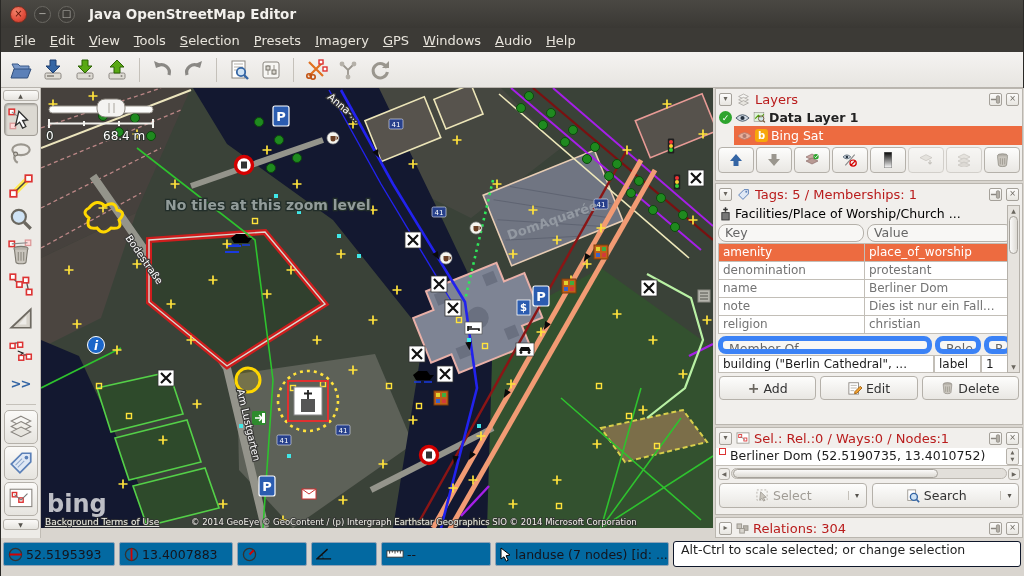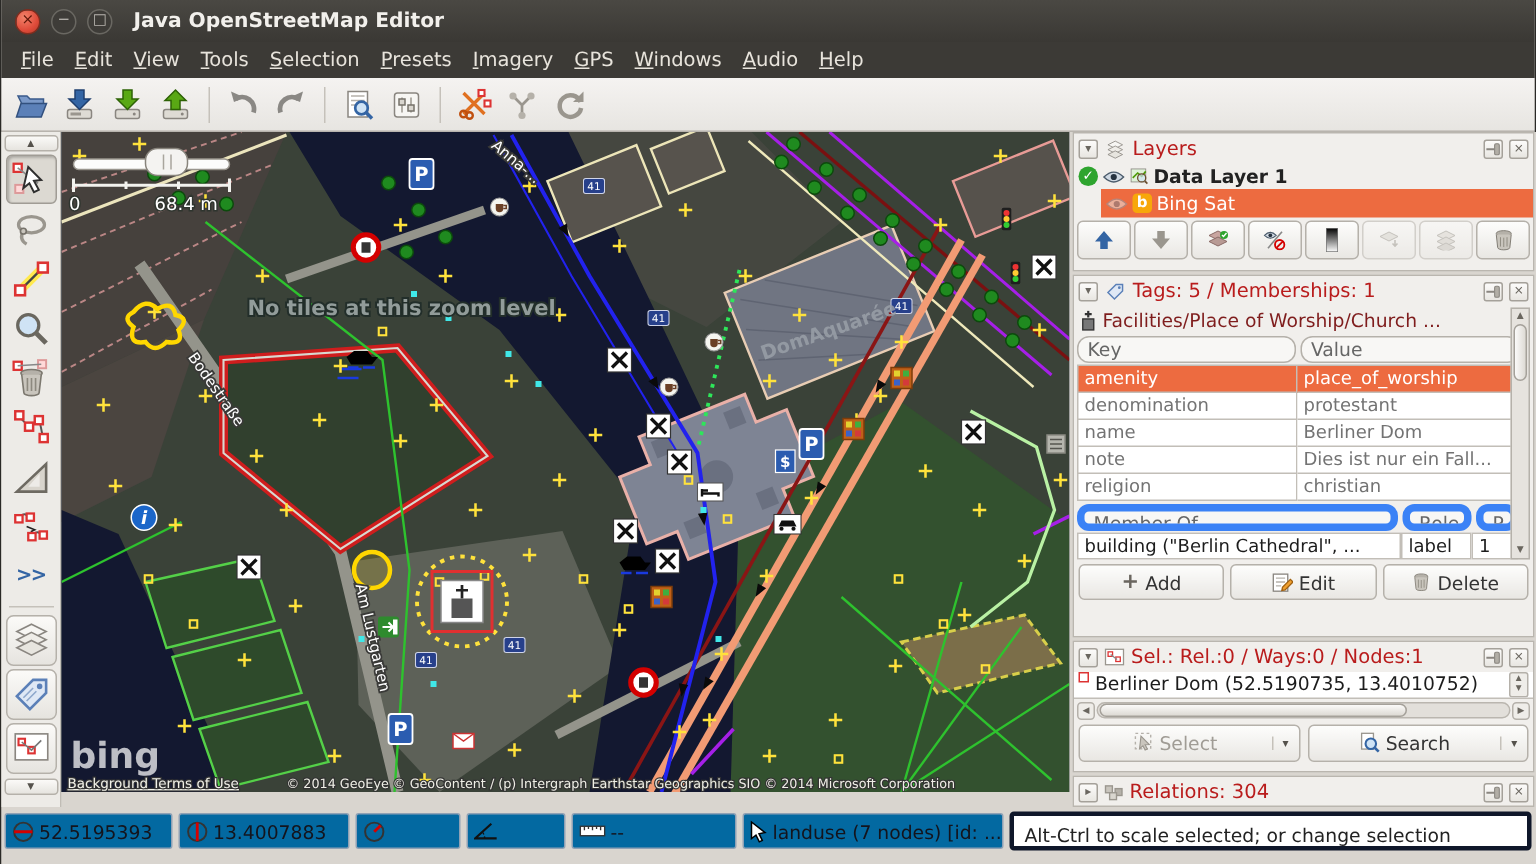--- a/index.html
+++ b/index.html
@@ -54,21 +54,21 @@
   .ptitle { font-size:13px; color:#b91c1c; flex:1; white-space:nowrap; overflow:hidden; }
   .mini { width:13px; height:13px; border:1px solid #a5a19a; border-radius:2px;
     background:linear-gradient(#fcfbfa,#e8e6e1); font-size:8px; color:#6a665f;
     display:flex; align-items:center; justify-content:center; line-height:1; flex:none; }
   .layer-row { height:17px; display:flex; align-items:center; gap:3px; padding:0 3px; font-size:12.5px; color:#222; }
   .layer-row.sel { background:#ed6b40; color:#fff; height:19px; margin-left:18px; }
   .lbtnrow { display:flex; gap:2px; padding:2px 2px; }
   .lbtn { flex:1; height:26px; border:1px solid #b5b1aa; border-radius:4px;
     background:linear-gradient(#fdfdfc,#e9e7e3); display:flex; align-items:center; justify-content:center; }
 
-  .preset-row { height:19px; display:flex; align-items:center; gap:4px; padding:0 4px; font-size:12.5px; color:#7f1d1d;
+  .preset-row { height:19px; display:flex; align-items:center; gap:4px; padding:0 4px; font-size:12.5px; color:#000000;
     white-space:nowrap; overflow:hidden; }
   .kvhead { display:grid; grid-template-columns:146px 146px; gap:3px; padding:1px 2px; }
   .kvhead > div { height:18px; border:1px solid #b5b1aa; border-radius:8px; background:#f8f7f5;
     font-size:12.5px; color:#666; padding:0 6px; line-height:16px; }
   .kvrow { display:grid; grid-template-columns:147px 147px; }
   .kvrow > div { height:18px; font-size:12px; color:#737373; background:#fff; border:1px solid #c2beb7;
     border-top:none; padding:0 4px; line-height:16px; white-space:nowrap; overflow:hidden; }
   .kvrow > div:last-child { border-left:none; }
   .kvrow.sel > div { background:#ed6b40; color:#fff; }
   .memhead { display:grid; grid-template-columns:214px 46px 28px; gap:3px; padding:2px 2px 1px 2px; }
@@ -90,31 +90,31 @@
     background:#fff; border-bottom:1px solid #c2beb7; white-space:nowrap; overflow:hidden; }
   .hscroll { height:13px; display:flex; align-items:center; margin:1px 2px; }
   .harrow { width:12px; height:12px; border:1px solid #b5b1aa; border-radius:3px; background:#efede9;
     font-size:6px; color:#6a665f; display:flex; align-items:center; justify-content:center; }
   .htrack { flex:1; height:11px; background:#e2dfda; border:1px solid #bab6af; border-radius:6px; margin:0 1px; position:relative; }
   .hthumb { position:absolute; left:1px; top:0; width:205px; height:9px; border:1px solid #a5a19a; border-radius:5px;
     background:linear-gradient(#fbfaf9,#dddad4); }
   .selbtns { display:flex; gap:5px; padding:2px 3px; }
   .splitbtn { flex:1; height:25px; border:1px solid #b5b1aa; border-radius:4px;
     background:linear-gradient(#fdfdfc,#e9e7e3); display:flex; align-items:center; }
-  .splitbtn .lab { flex:1; display:flex; align-items:flex-start; justify-content:center; gap:4px; font-size:12.5px; }
+  .splitbtn .lab { flex:1; display:flex; align-items:center; justify-content:center; gap:4px; font-size:12.5px; }
   .splitbtn .caret { width:18px; border-left:1px solid #c5c1ba; font-size:8px; color:#55524c; text-align:center; }
 
   
   .statusbar { position:absolute; top:538px; left:0; width:1024px; height:38px; background:#d9d5cf;
     display:flex; align-items:center; padding:0 4px 6px 2px; gap:4px; }
   .seg { height:24px; background:#0369a1; border:1px solid #8fa1b5; border-radius:2px;
     display:flex; align-items:center; gap:3px; padding:0 4px; font-size:12.5px; color:#14141c; flex:none;
     white-space:nowrap; overflow:hidden; }
-  .helpbox { flex:1; height:26px; background:#fff; border:3px solid #0f172a; border-radius:3px;
-    display:flex; align-items:flex-end; padding:0 7px; font-size:12.5px; color:#222; white-space:nowrap; overflow:hidden; }
+  .helpbox { flex:1; height:26px; background:#fff; border:1px solid #0f172a; border-radius:3px;
+    display:flex; align-items:flex-start; padding:0 7px; font-size:12.5px; color:#222; white-space:nowrap; overflow:hidden; }
 
   .bold { font-weight:bold; }
   svg { display:block; }
 </style>
 </head>
 <body>
 
 <div class="window">
 
   <div class="titlebar">

